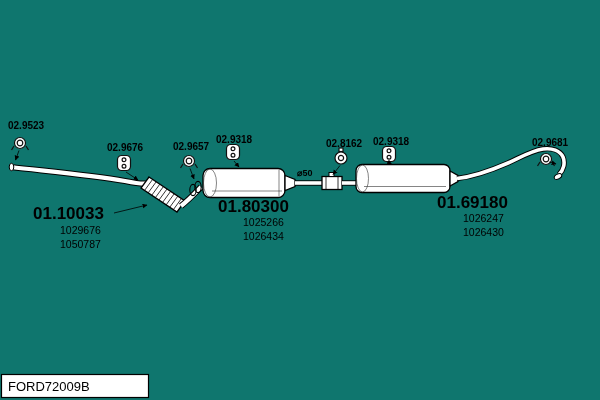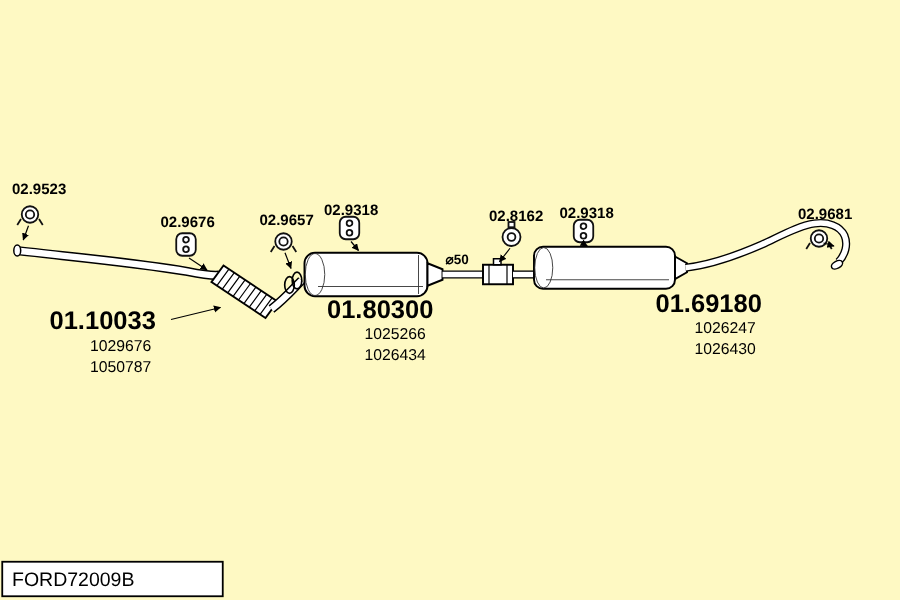--- a/index.html
+++ b/index.html
@@ -1,16 +1,16 @@
 <!DOCTYPE html>
 <html><head>
 <meta charset="utf-8">
 <style>
   html,body{margin:0;padding:0;background:#fff;}
-  .stage{position:relative;width:600px;height:400px;background:#fef9c3;overflow:hidden;
+  .stage{position:relative;width:600px;height:400px;background:#0f766e;overflow:hidden;
          font-family:"Liberation Sans", sans-serif;}
   svg{position:absolute;left:0;top:0;}
   svg text{fill:#000;font-family:"Liberation Sans", sans-serif;}
   .fl{font-size:10px;font-weight:bold;}
   .big{font-size:17px;font-weight:bold;}
   .ref{font-size:10.5px;}
   .dia{font-size:9px;font-weight:bold;}
   .footer-code{font-size:13px;}
   .pipe-out{stroke:#000;stroke-width:6.2;fill:none;stroke-linecap:butt;}
   .pipe-in{stroke:#fff;stroke-width:4.2;fill:none;stroke-linecap:butt;}

